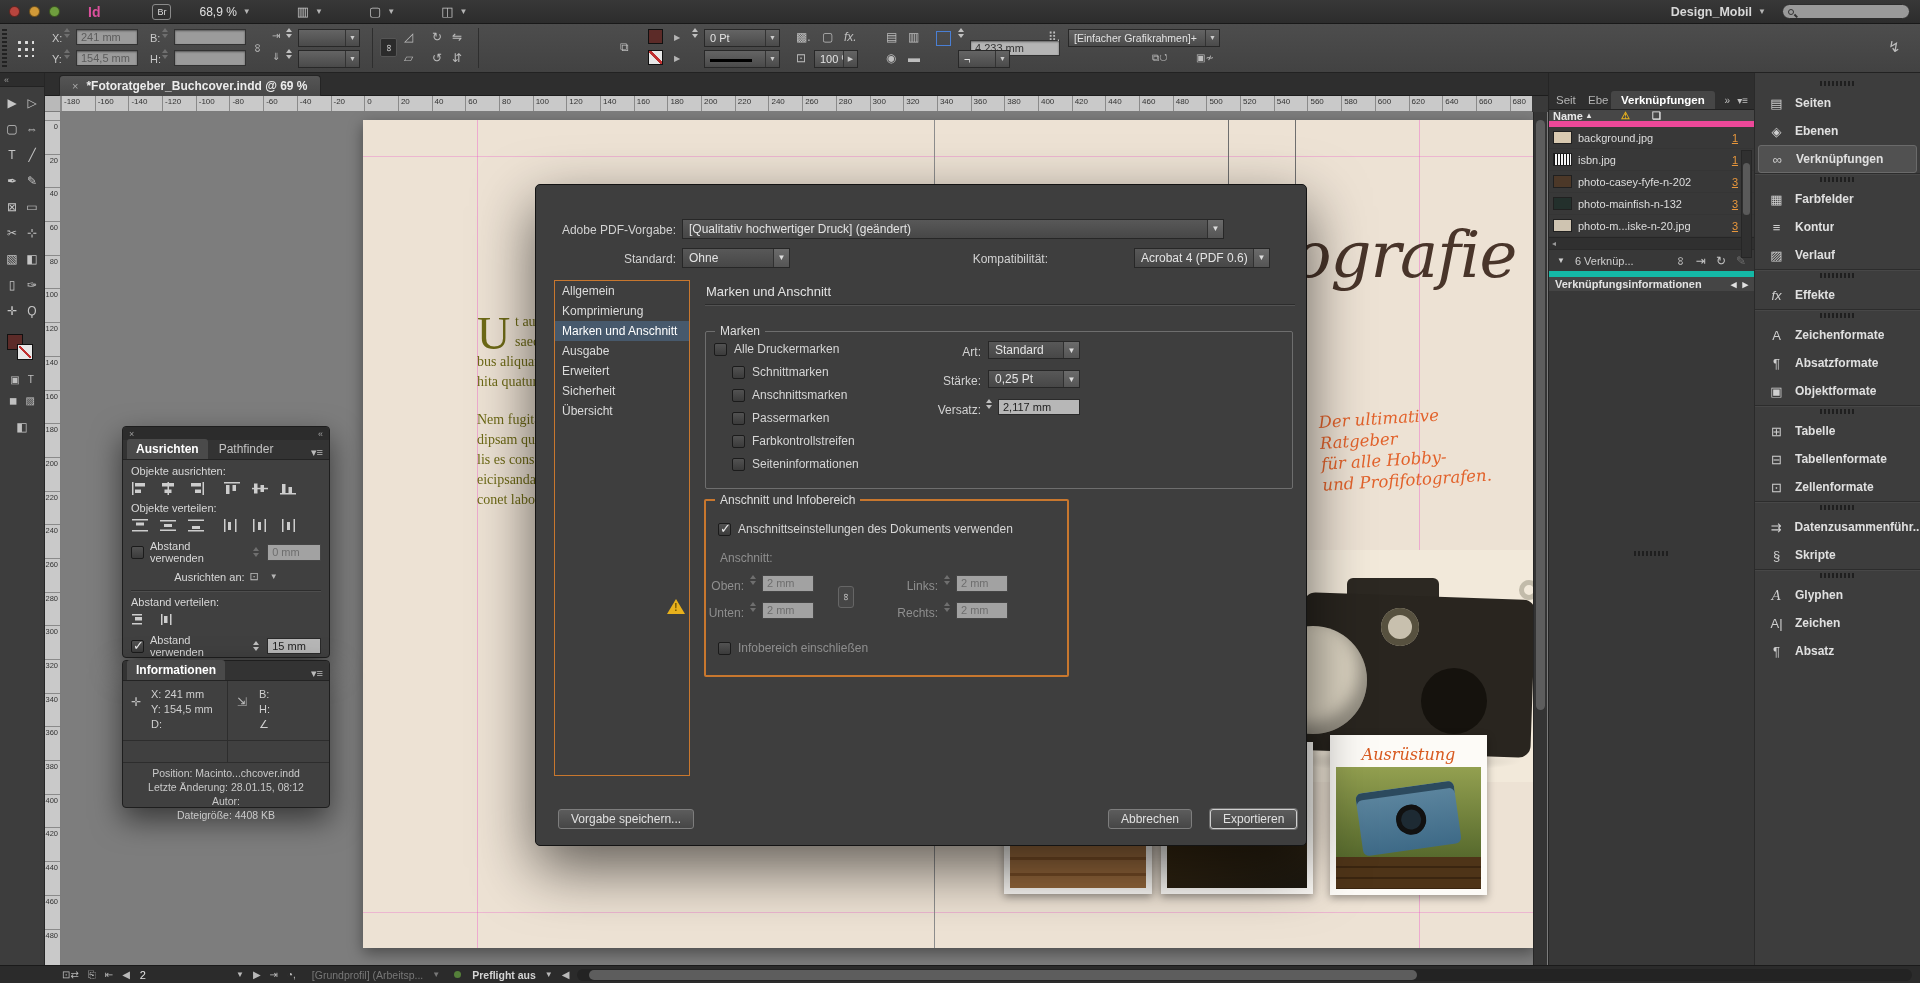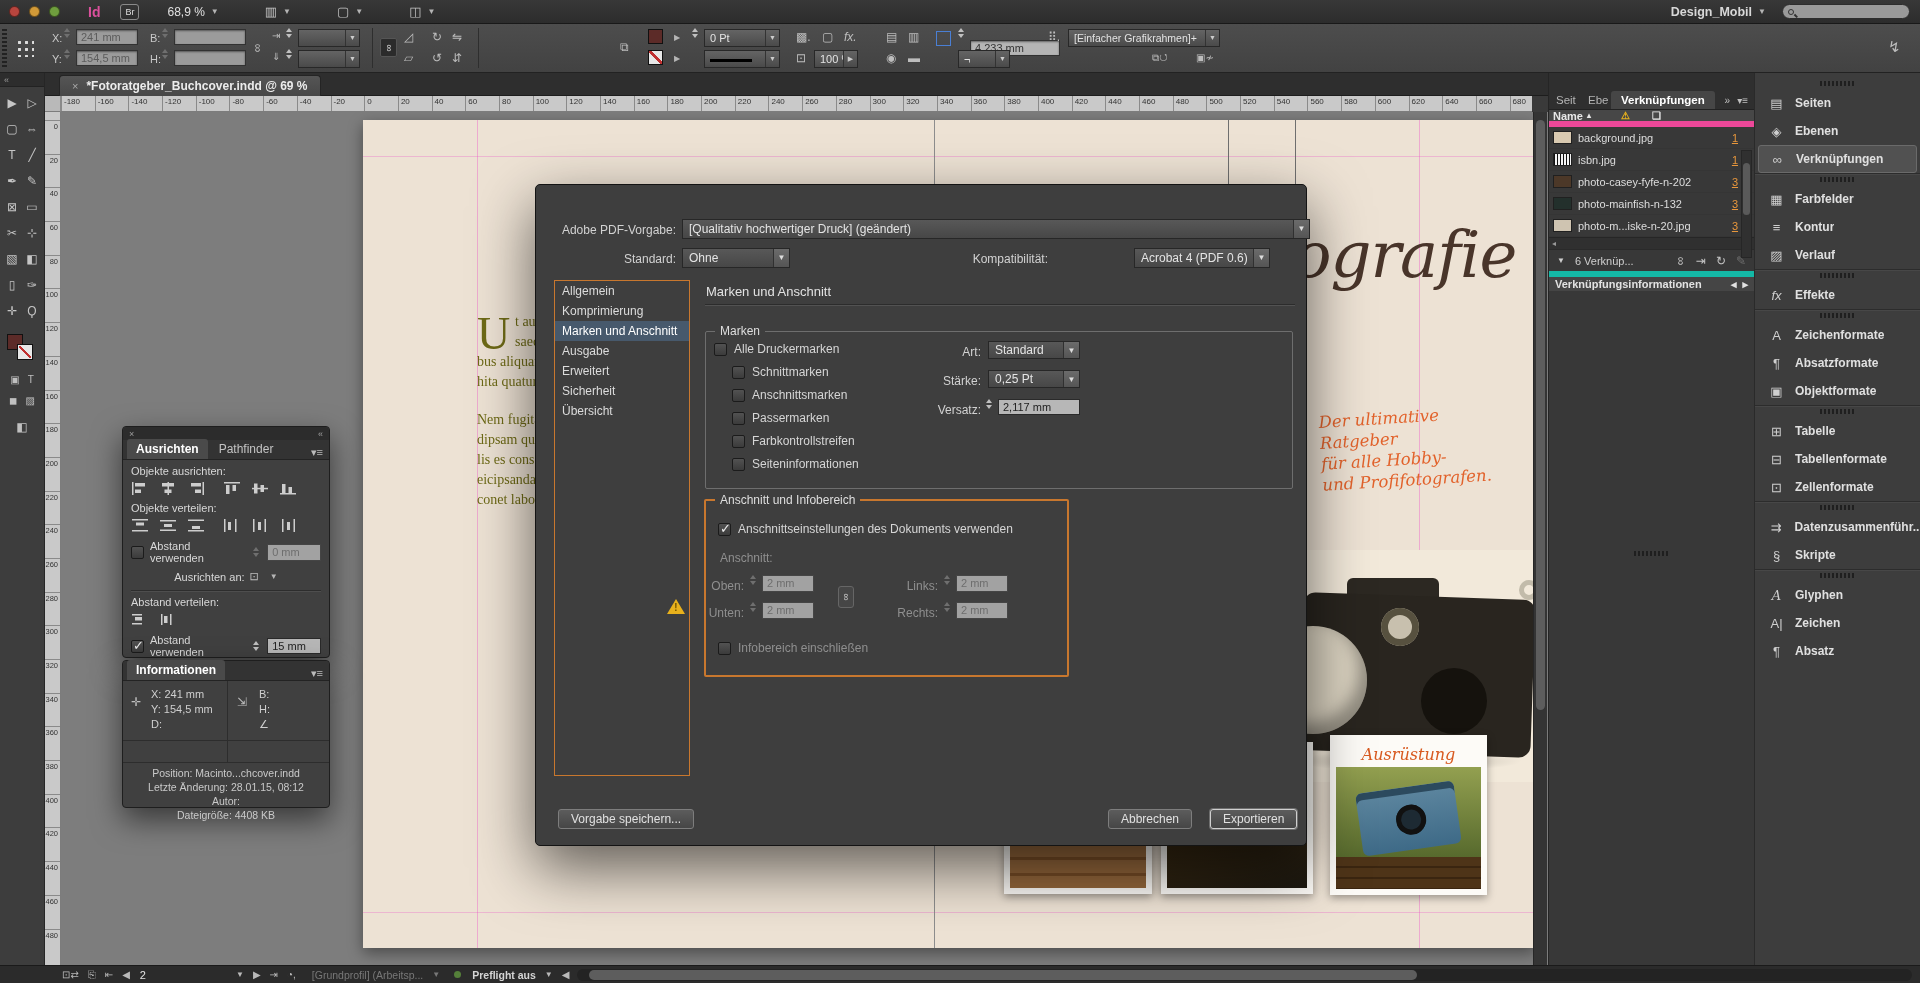--- a/index.html
+++ b/index.html
@@ -6,21 +6,21 @@
   html,body{width:1920px;height:983px}
   body{position:relative;overflow:hidden;background:#3a3a3a;font-family:"Liberation Sans",sans-serif;
        -webkit-font-smoothing:antialiased;color:#ccc}
   .abs{position:absolute}
 
   
   .menubar{left:0;top:0;width:1920px;height:24px;background:linear-gradient(#383838,#2c2c2c);
            border-bottom:1px solid #191919;display:flex;align-items:center;z-index:60}
   .tdot{width:11px;height:11px;border-radius:50%;margin-left:9px;border:1px solid rgba(0,0,0,.45)}
   .id-logo{margin-left:28px;font-weight:bold;font-size:14px;color:#da509c;letter-spacing:0}
-  .br-box{margin-left:20px;width:19px;height:16px;border:1px solid #8a8a8a;border-radius:3px;
+  .br-box{margin-left:52px;width:19px;height:16px;border:1px solid #8a8a8a;border-radius:3px;
           font-size:9px;color:#ddd;text-align:center;line-height:14px}
   .zoomlvl{margin-left:28px;font-size:12px;color:#e0e0e0}
   .caret{font-size:8px;color:#b5b5b5;margin-left:6px}
   .mb-w{margin-left:46px;display:flex;align-items:center;color:#c3c3c3;font-size:13px}
   .mb-w .g{font-size:13px}
   .spacer{flex:1}
   .wsname{font-size:12.5px;font-weight:bold;color:#d8d8d8}
   .searchbox{margin:0 10px 0 16px;width:128px;height:15px;background:#9a9a9a;border-radius:8px;
              border:1px solid #2e2e2e;display:flex;align-items:center;padding-left:5px}
   .mag{width:6px;height:6px;border:1.5px solid #333;border-radius:50%;position:relative}
@@ -875,21 +875,21 @@
   <span class="sb-ic" style="font-size:8px">▼</span>
   <span class="sb-ic">◀</span>
   <div class="hsb-track">
       <div class="th"></div>
     </div>
 </div>
 
 <div class="abs dlg">
 
   <span class="dl-lbl" style="left:10px;top:38px;width:130px">Adobe PDF-Vorgabe:</span>
-  <div class="dfld" style="left:146px;top:34px;width:628px">
+  <div class="dfld" style="left:146px;top:34px;width:542px">
     <span class="t">[Qualitativ hochwertiger Druck] (geändert)</span>
       <span class="c">▼</span>
   </div>
 
   <span class="dl-lbl" style="left:10px;top:67px;width:130px">Standard:</span>
   <div class="dfld" style="left:146px;top:63px;width:108px">
     <span class="t">Ohne</span>
       <span class="c">▼</span>
   </div>
   <span class="dl-lbl" style="left:420px;top:67px;width:92px">Kompatibilität:</span>

